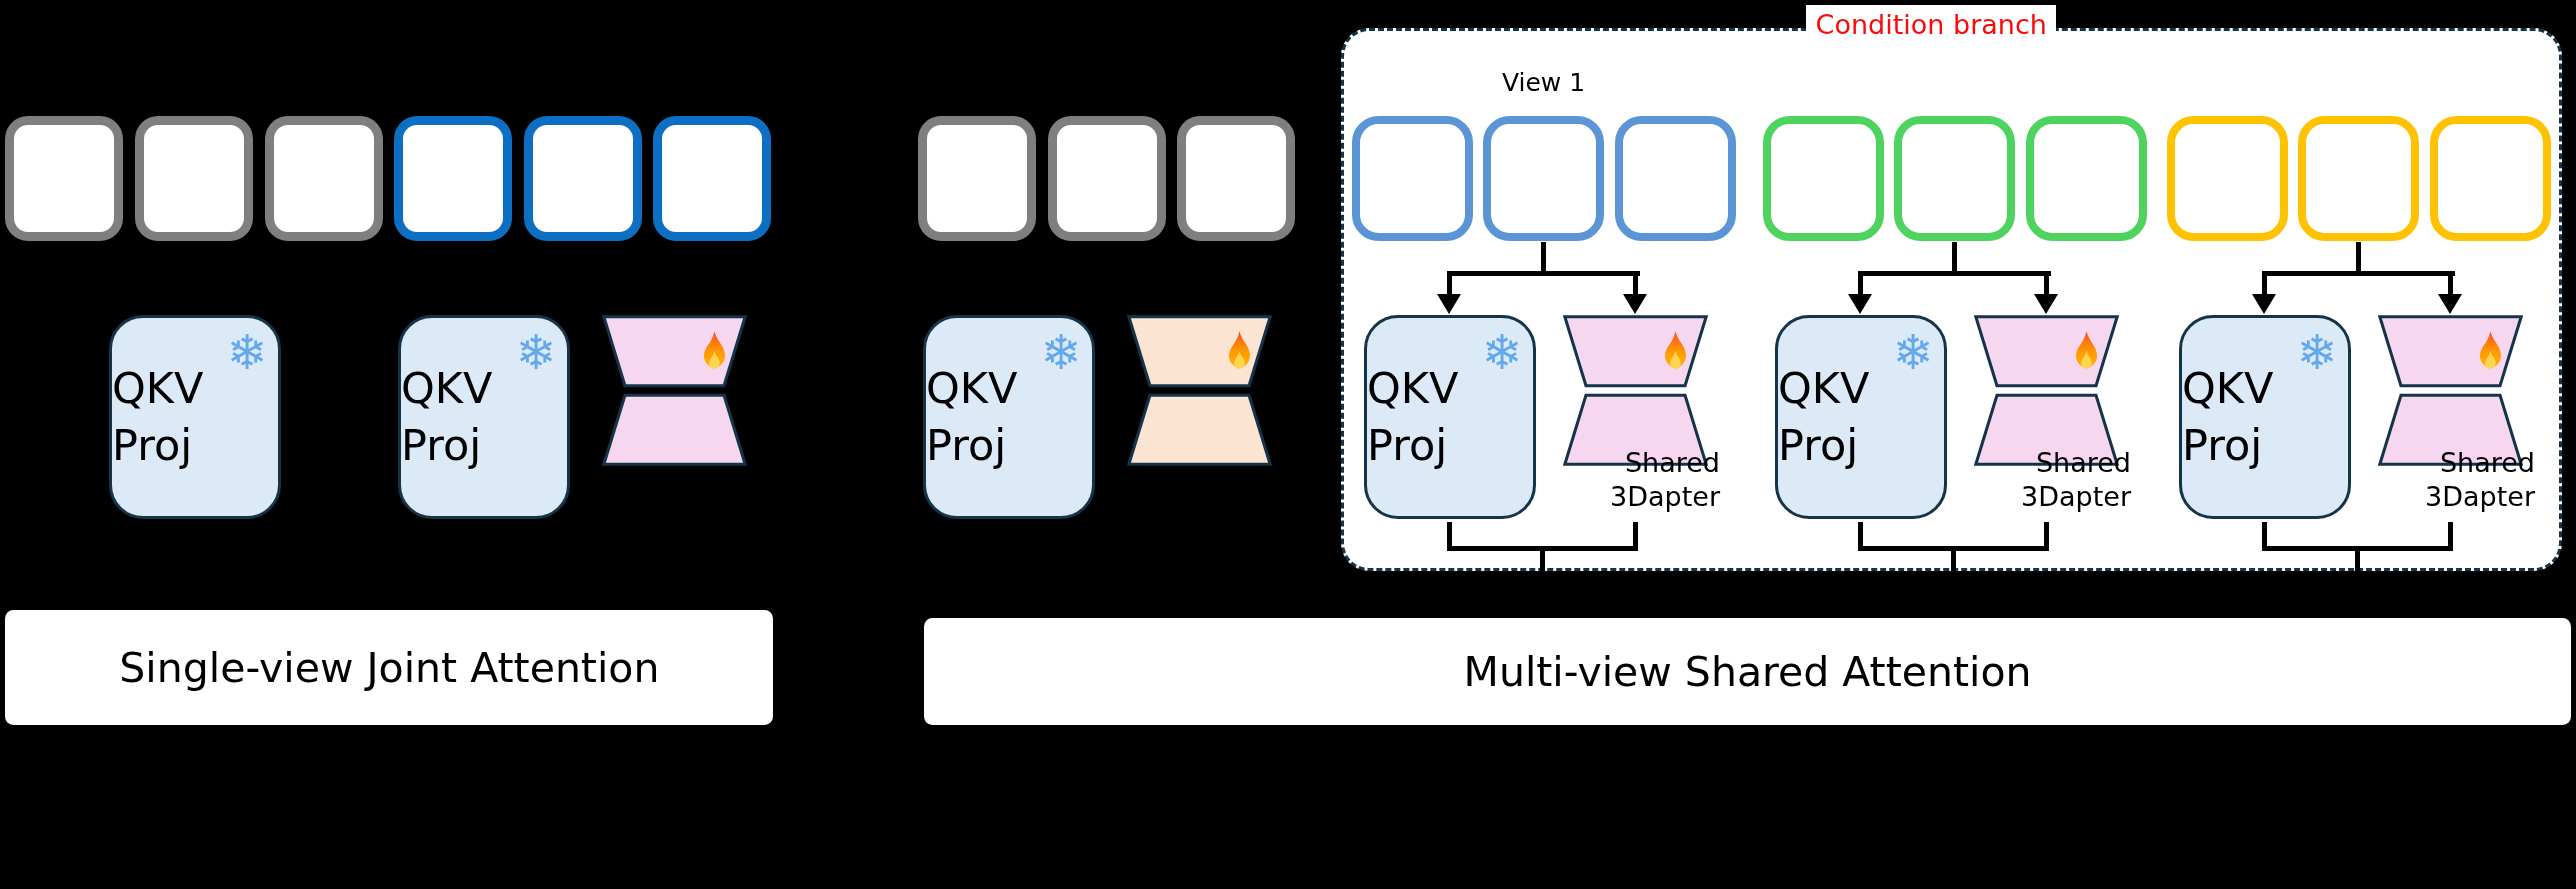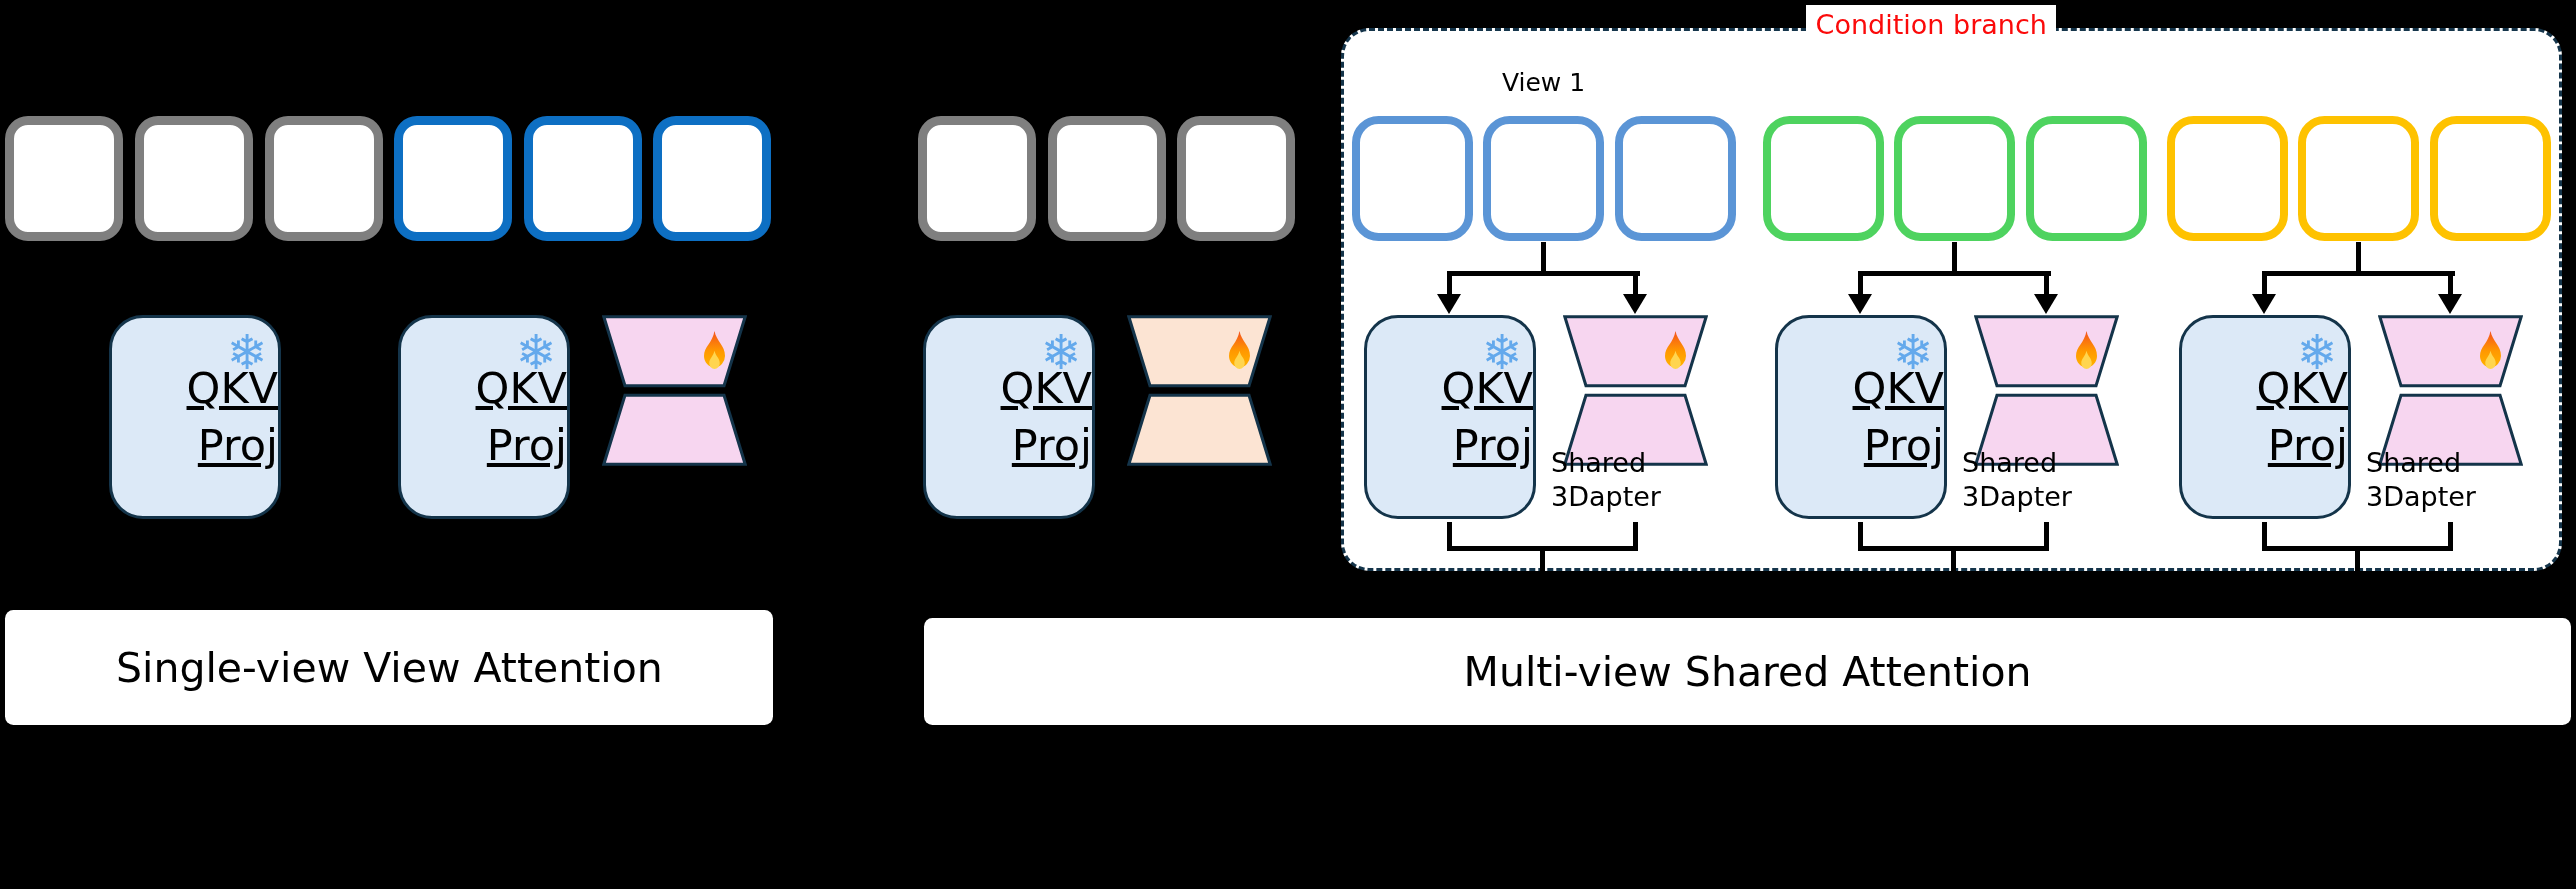--- a/index.html
+++ b/index.html
@@ -21,22 +21,22 @@
   }
   .vg.v2 .vtok{border-color:var(--view_green);}
   .vg.v3 .vtok{border-color:var(--view_yellow);}
   
   .qkv{
     position:absolute;width:172px;height:204px;box-sizing:border-box;
     background:var(--qkv_fill);border:3px solid var(--outline);border-radius:34px;
   }
   .qkv .txt{
     position:absolute;inset:0;display:flex;flex-direction:column;
-    align-items:flex-end;justify-content:center;
-    font-size:43px;line-height:57px;color:var(--text_black);text-decoration:underline;
+    align-items:flex-start;justify-content:center;
+    font-size:43px;line-height:57px;color:var(--text_black);
   }
   .snow{
     position:absolute;top:9.6px;right:11px;font-size:48px;line-height:1;
     color:var(--frozen_blue);
   }
   
   .bowtie{position:absolute;width:145px;height:151px;}
   .bowtie svg.shape{position:absolute;left:0;top:0;}
   .flame{position:absolute;top:15.7px;right:15.7px;width:33px;height:42px;}
   
@@ -54,21 +54,21 @@
   .cond-label{
     position:absolute;left:1806px;top:4.8px;background:var(--white);
     color:var(--label_red);font-size:27px;line-height:37px;padding:1.2px 9.6px;white-space:nowrap;
   }
   .vg{position:absolute;top:0;width:383px;height:603px;}
   .view-title{
     position:absolute;left:0;top:68px;width:383px;text-align:center;
     font-size:25px;color:var(--text_black);
   }
   .ad{
-    position:absolute;left:199px;top:446px;width:169px;text-align:left;
+    position:absolute;left:199px;top:446px;width:169px;text-align:right;
     font-size:27px;line-height:34px;color:var(--text_black);
   }
   
   .plabel{
     position:absolute;background:var(--white);border-radius:8.4px;
     display:flex;align-items:center;justify-content:center;
     font-size:41px;color:var(--text_black);
   }
 </style>
 </head>
@@ -115,21 +115,21 @@
         <polygon points="3,3 237,3 202,117 38,117" fill="var(--adapter_pink)" stroke="var(--outline)" stroke-width="5"></polygon>
         <polygon points="38,133 202,133 237,247 3,247" fill="var(--adapter_pink)" stroke="var(--outline)" stroke-width="5"></polygon>
       </svg>
       <svg class="flame" viewBox="0 0 24 32">
         <path d="M12 0 C13.5 8 20 11 20 19 A8 8.6 0 0 1 4 19 C4 12 10.5 9 12 0 Z" fill="url(#fireGrad)"></path>
         <path d="M12 15 C13 19.5 16 20.5 16 24.5 A4 4.4 0 0 1 8 24.5 C8 21 11 19.5 12 15 Z" fill="#ffd54f"></path>
       </svg>
     </div>
 
     <div class="plabel" style="left:5.4px;top:610px;width:768px;height:115px">
-      <span>Single-view View Attention</span>
+      <span>Single-view Joint Attention</span>
     </div>
   </section>
 
   <section>
     <div class="tok" style="left:918px"></div>
     <div class="tok" style="left:1048px"></div>
     <div class="tok" style="left:1177px"></div>
 
     <div class="qkv" style="left:923px;top:315px">
       <span class="snow">❄</span>

